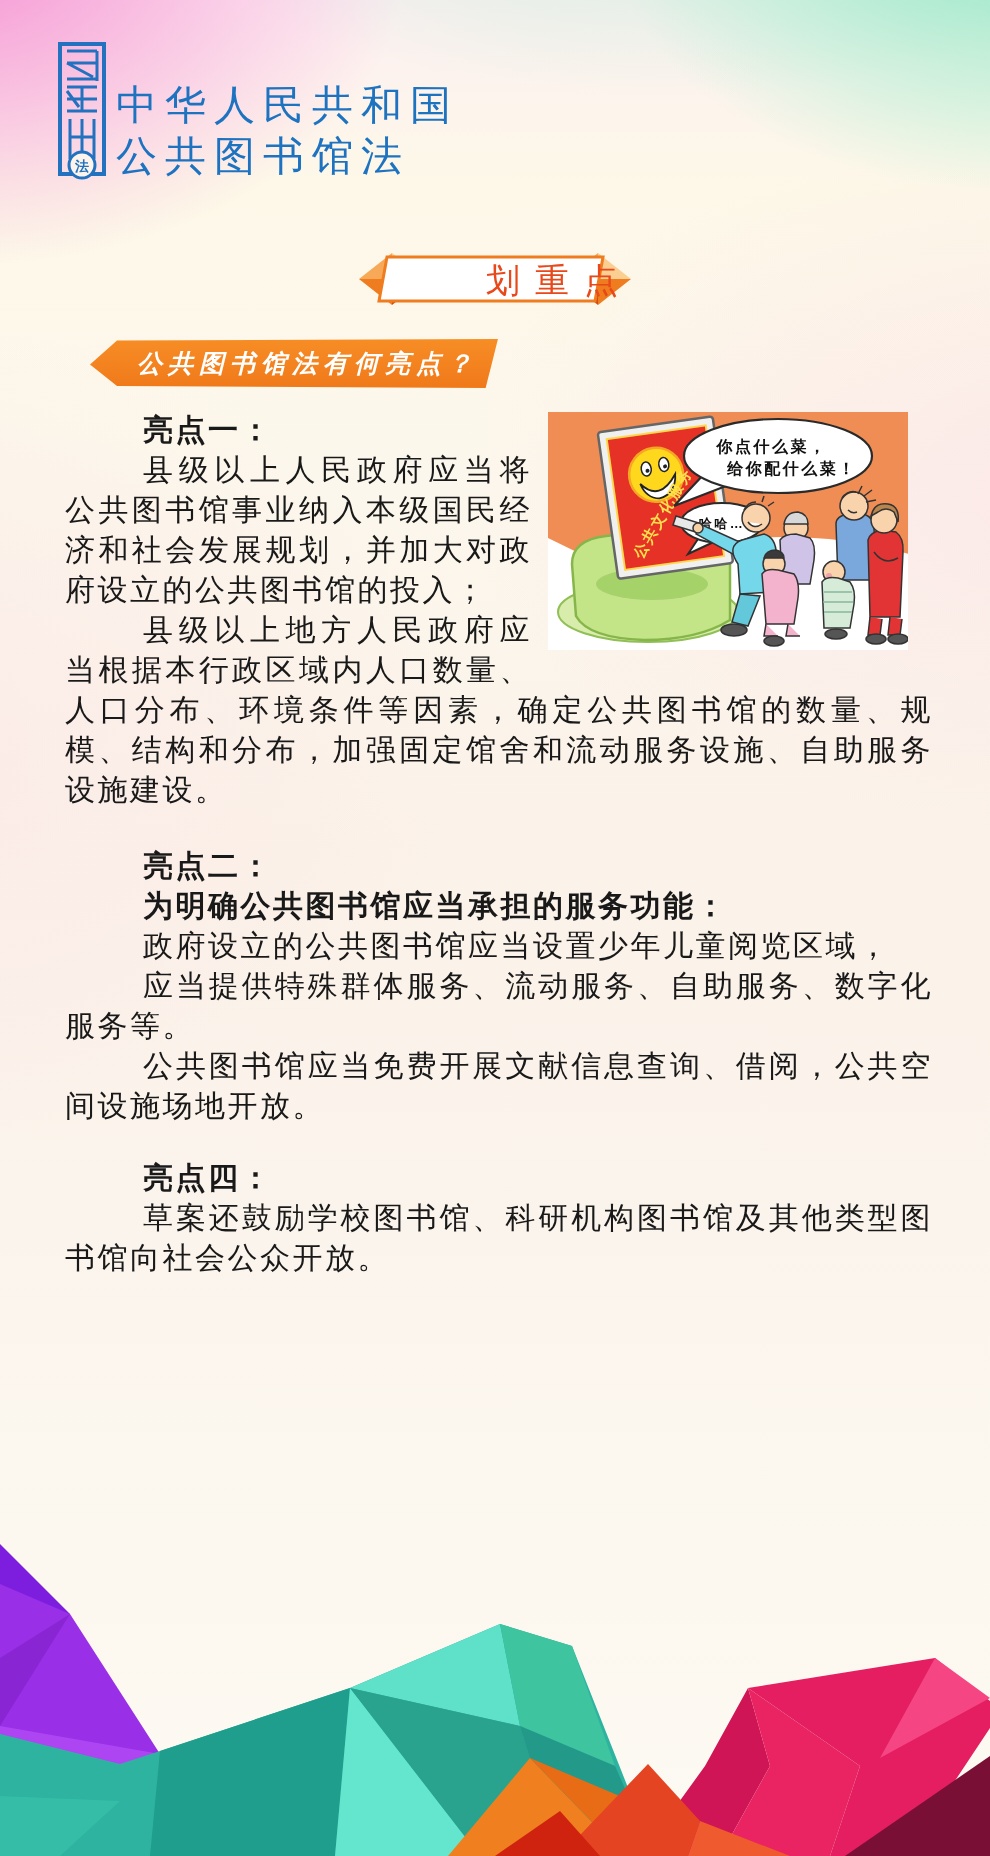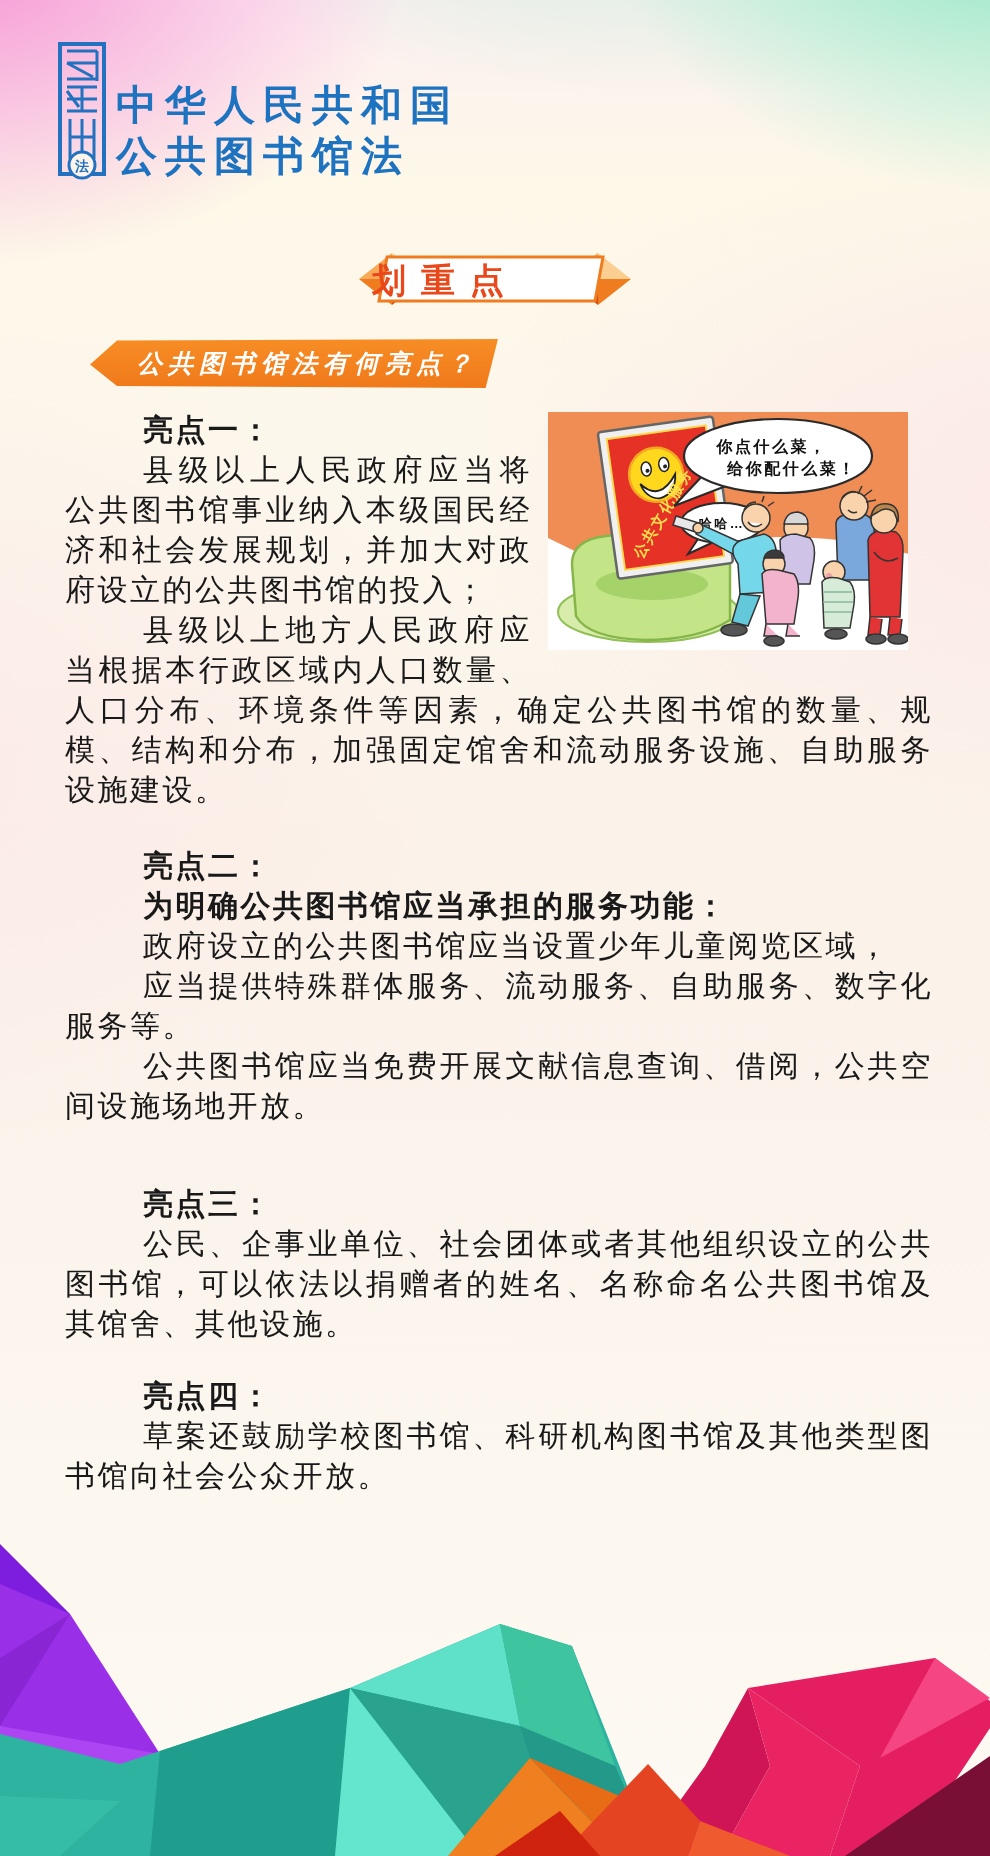--- a/index.html
+++ b/index.html
@@ -15,28 +15,28 @@
       radial-gradient(620px 420px at -4% -2%, rgba(244,130,205,.80) 0%, rgba(247,170,220,.45) 45%, rgba(247,170,220,0) 72%),
       radial-gradient(560px 360px at 104% -4%, rgba(110,230,180,.75) 0%, rgba(150,238,200,.40) 48%, rgba(150,238,200,0) 75%),
       radial-gradient(700px 300px at 66% -6%, rgba(170,240,205,.55) 0%, rgba(170,240,205,0) 70%),
       radial-gradient(900px 500px at 110% 26%, rgba(250,205,225,.35) 0%, rgba(250,205,225,0) 70%),
       radial-gradient(800px 600px at -10% 40%, rgba(252,215,225,.30) 0%, rgba(252,215,225,0) 70%),
       linear-gradient(180deg,#fdeff2 0%,#fdf8e8 10%,#fcf7ec 26%,#fbf2e9 46%,#fbf4ec 66%,#fcf8f0 85%,#fdfaf3 100%);
   }
   
   .logo{position:absolute;left:56px;top:41px;z-index:3;}
   .title{position:absolute;left:116px;top:80px;z-index:3;
-    color:var(--title-blue,#1e73c0);font-weight:bold;
+    color:var(--title-blue,#1e73c0);font-weight:normal;
     font-size:41px;line-height:51px;letter-spacing:8px;
     font-family:"Liberation Sans","DejaVu Sans",sans-serif;}
   
   .banner{position:absolute;left:357px;top:247px;width:276px;height:64px;z-index:3;}
   .banner .label{
-    position:absolute;left:0;right:0;top:11px;text-align:left;
-    color:var(--banner-text,#e8481a);font-weight:bold;font-size:34px;
+    position:absolute;left:0;right:0;top:11px;text-align:right;
+    color:var(--banner-text,#e8481a);font-weight:normal;font-size:34px;
     letter-spacing:15px;text-indent:15px;
     font-family:"Liberation Sans","DejaVu Sans",sans-serif;}
   
   .qtag{
     position:absolute;left:90px;top:339px;width:410px;height:49px;z-index:3;
     background:linear-gradient(180deg,#f78d25 0%,#f0791a 100%);
     clip-path:polygon(27px 3%,99.5% 0%,96.5% 100%,27px 96%,0% 52%);
     color:#fff;font-weight:bold;font-size:25px;line-height:49px;
     letter-spacing:6px;padding-left:47px;box-sizing:border-box;
     font-family:"Liberation Sans","DejaVu Sans",sans-serif;font-style:italic;}
@@ -181,24 +181,20 @@
   </div>
 
   <div class="section sec2">
     <p class="heading">亮点二：</p>
     <p class="intro">为明确公共图书馆应当承担的服务功能：</p>
     <p>政府设立的公共图书馆应当设置少年儿童阅览区域，</p>
     <p>应当提供特殊群体服务、流动服务、自助服务、数字化服务等。</p>
     <p>公共图书馆应当免费开展文献信息查询、借阅，公共空间设施场地开放。</p>
   </div>
 
-  <div class="section sec3">
-    <p class="heading">亮点三：</p>
-    <p>公民、企事业单位、社会团体或者其他组织设立的公共图书馆，可以依法以捐赠者的姓名、名称命名公共图书馆及其馆舍、其他设施。</p>
-  </div>
 
   <div class="section sec4">
     <p class="heading">亮点四：</p>
     <p>草案还鼓励学校图书馆、科研机构图书馆及其他类型图书馆向社会公众开放。</p>
   </div>
 </div>
 
 <svg class="decor" width="990" height="560" viewBox="0 0 990 560">
 
   <polygon points="0,248 70,318 0,362" fill="#7d1ede"></polygon>

